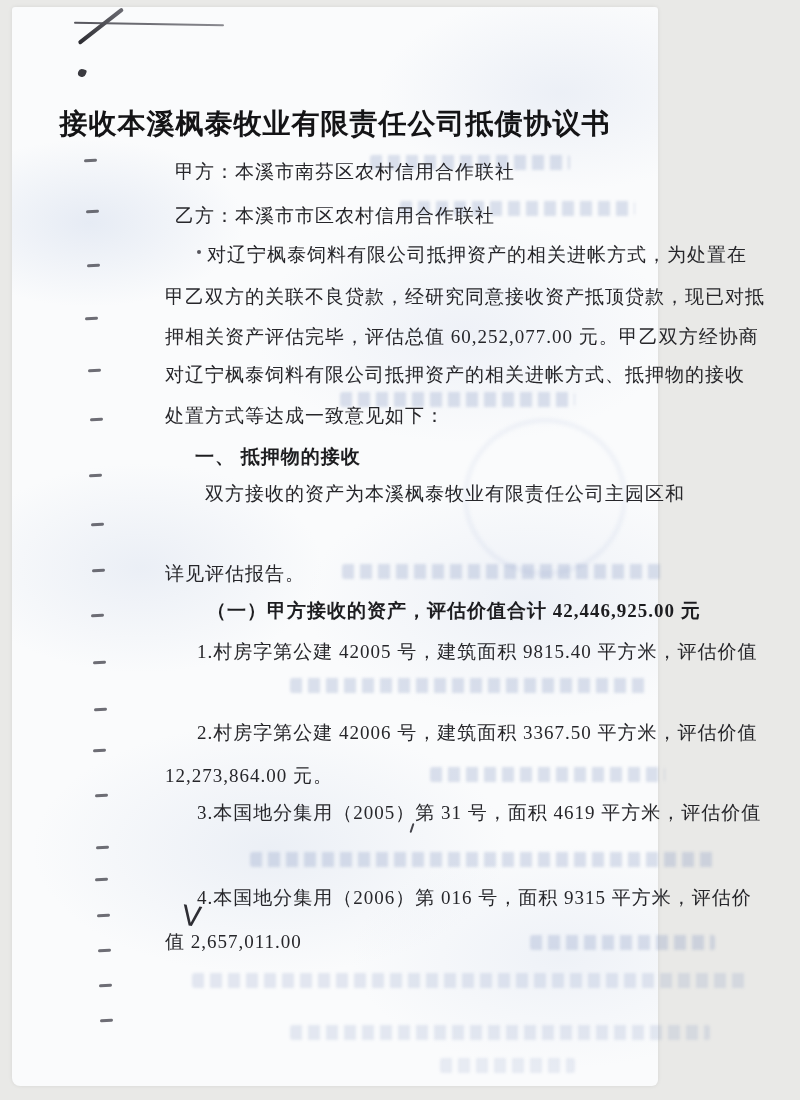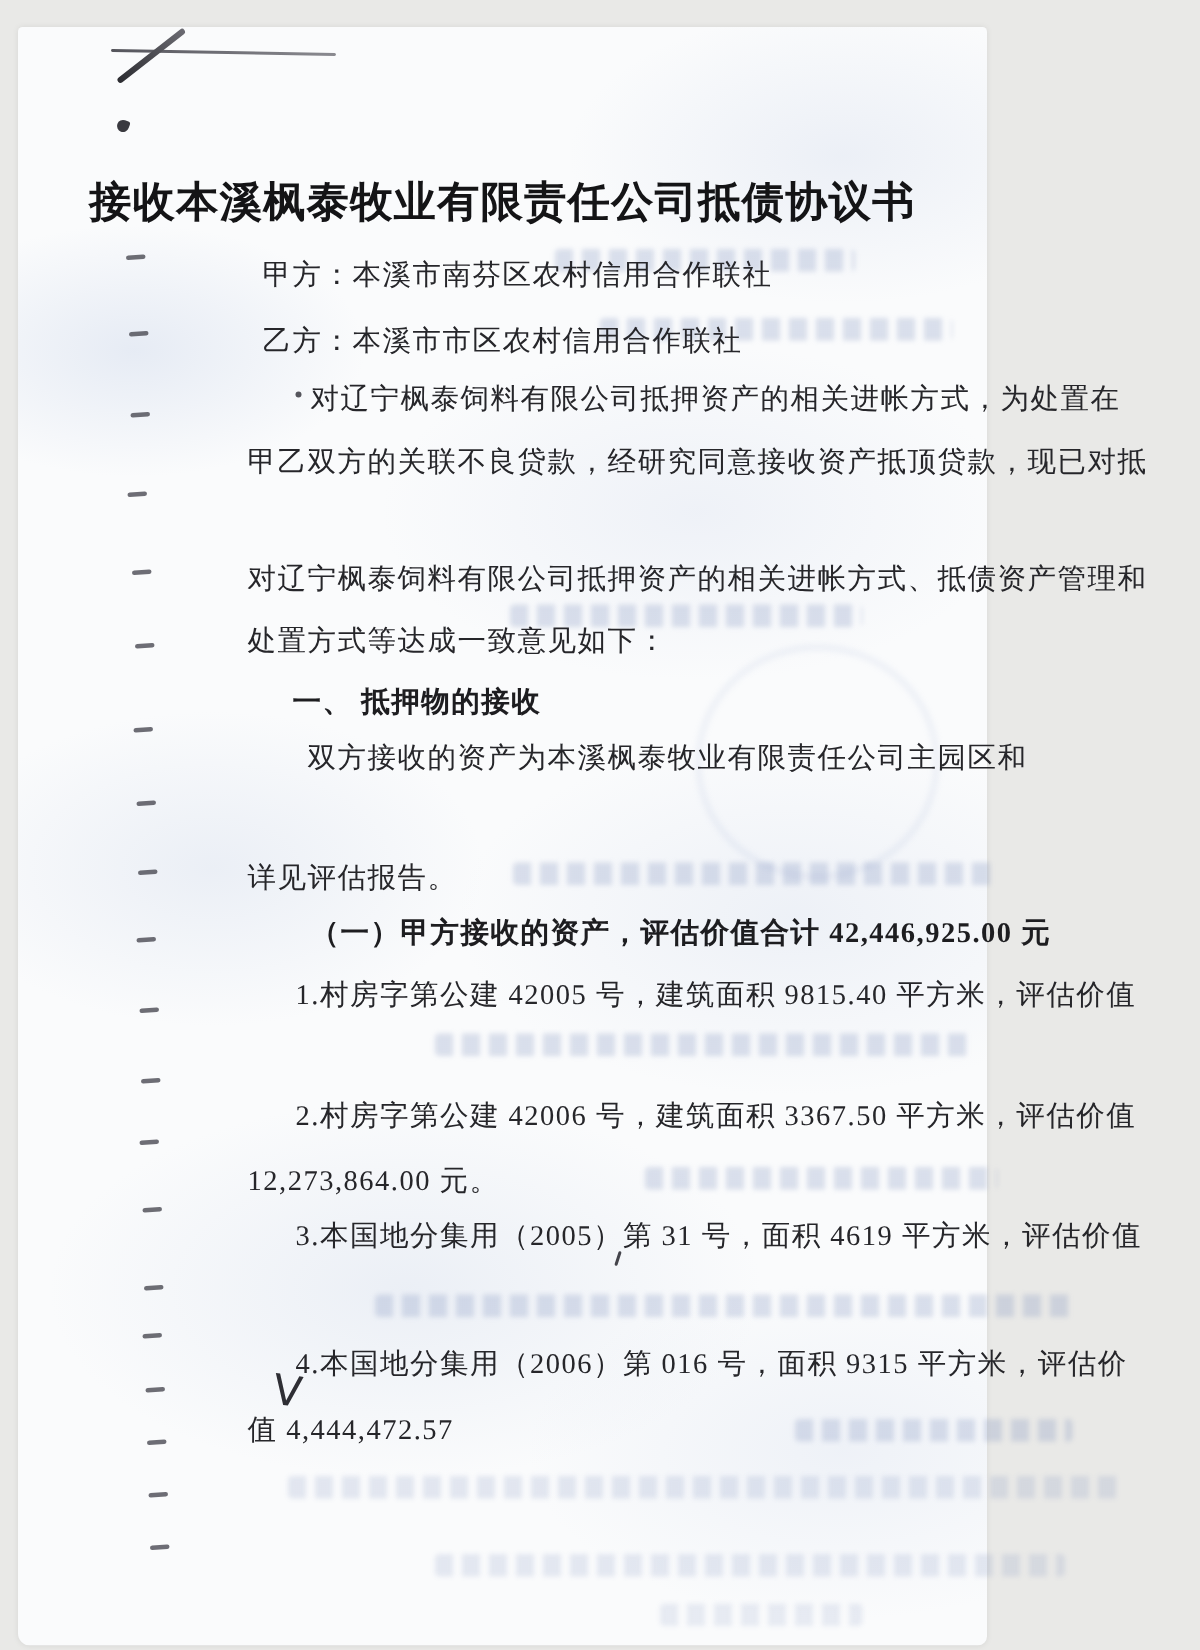--- a/index.html
+++ b/index.html
@@ -2,21 +2,21 @@
 <html><head>
 <meta charset="utf-8">
 <style>
   html,body{margin:0;padding:0;}
   body{
     width:800px;height:1100px;position:relative;overflow:hidden;
     background:#e9e9e7;
     font-family:"Liberation Serif","DejaVu Serif",serif;
   }
   .paper{
-    position:absolute;left:12px;top:18px;width:646px;height:1079px;
+    position:absolute;left:12px;top:7px;width:646px;height:1079px;
     background:
       radial-gradient(220px 120px at 12% 20%, rgba(198,210,232,.38), transparent 70%),
       radial-gradient(260px 140px at 85% 8%,  rgba(203,213,233,.30), transparent 70%),
       radial-gradient(300px 160px at 70% 30%, rgba(205,214,234,.26), transparent 70%),
       radial-gradient(260px 150px at 20% 52%, rgba(200,211,231,.30), transparent 70%),
       radial-gradient(320px 170px at 80% 55%, rgba(204,214,233,.28), transparent 70%),
       radial-gradient(340px 180px at 40% 78%, rgba(201,212,231,.30), transparent 70%),
       radial-gradient(300px 160px at 85% 88%, rgba(205,215,234,.26), transparent 70%),
       #fafbfc;
     border-radius:3px 3px 6px 8px;
@@ -120,27 +120,28 @@
   <div class="ghost" style="left:180px;top:966px;width:555px;opacity:.75"></div>
   <div class="ghost" style="left:278px;top:1018px;width:420px;opacity:.7"></div>
   <div class="ghost" style="left:428px;top:1051px;width:135px;opacity:.6"></div>
 
   <div class="title">接收本溪枫泰牧业有限责任公司抵债协议书</div>
 
   <div class="line" style="left:163px;top:152px">甲方：本溪市南芬区农村信用合作联社</div>
   <div class="line" style="left:163px;top:196px">乙方：本溪市市区农村信用合作联社</div>
   <div class="line" style="left:195px;top:235px">对辽宁枫泰饲料有限公司抵押资产的相关进帐方式，为处置在</div>
   <div class="line" style="left:153px;top:277px">甲乙双方的关联不良贷款，经研究同意接收资产抵顶贷款，现已对抵</div>
-  <div class="line" style="left:153px;top:355px">对辽宁枫泰饲料有限公司抵押资产的相关进帐方式、抵债资产管理和</div>
+  <div class="line" style="left:153px;top:317px">押相关资产评估完毕，评估总值 60,252,077.00 元。甲乙双方经协商</div>
+  <div class="line" style="left:153px;top:355px">对辽宁枫泰饲料有限公司抵押资产的相关进帐方式、抵押物的接收</div>
   <div class="line" style="left:153px;top:396px">处置方式等达成一致意见如下：</div>
   <div class="line bold" style="left:183px;top:437px">一、 抵押物的接收</div>
   <div class="line" style="left:193px;top:474px">双方接收的资产为本溪枫泰牧业有限责任公司主园区和</div>
   <div class="line" style="left:153px;top:554px">详见评估报告。</div>
   <div class="line bold" style="left:195px;top:591px">（一）甲方接收的资产，评估价值合计 42,446,925.00 元</div>
   <div class="line" style="left:185px;top:632px">1.村房字第公建 42005 号，建筑面积 9815.40 平方米，评估价值</div>
   <div class="line" style="left:185px;top:713px">2.村房字第公建 42006 号，建筑面积 3367.50 平方米，评估价值</div>
   <div class="line" style="left:153px;top:756px">12,273,864.00 元。</div>
   <div class="line" style="left:185px;top:793px">3.本国地分集用（2005）第 31 号，面积 4619 平方米，评估价值</div>
   <div class="line" style="left:185px;top:878px">4.本国地分集用（2006）第 016 号，面积 9315 平方米，评估价</div>
-  <div class="line" style="left:153px;top:922px">值 4,444,472.57</div>
+  <div class="line" style="left:153px;top:922px">值 2,657,011.00</div>
 
   <div class="vmark">V</div>
 </div>
 
 </body></html>

